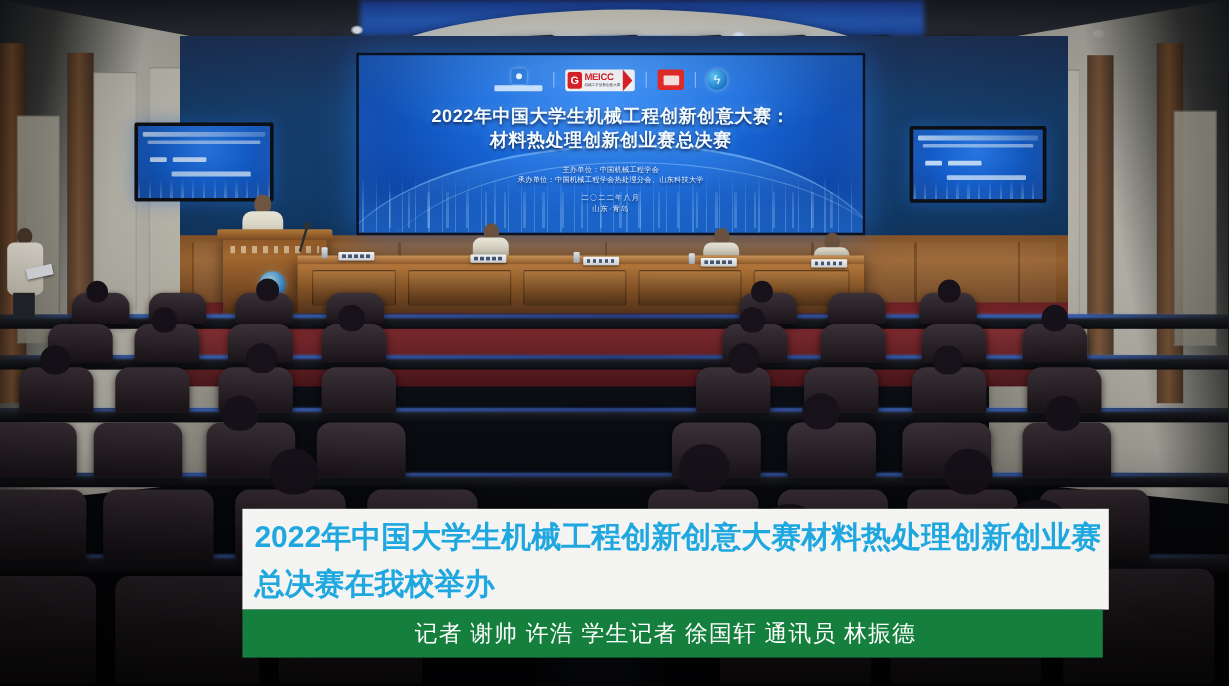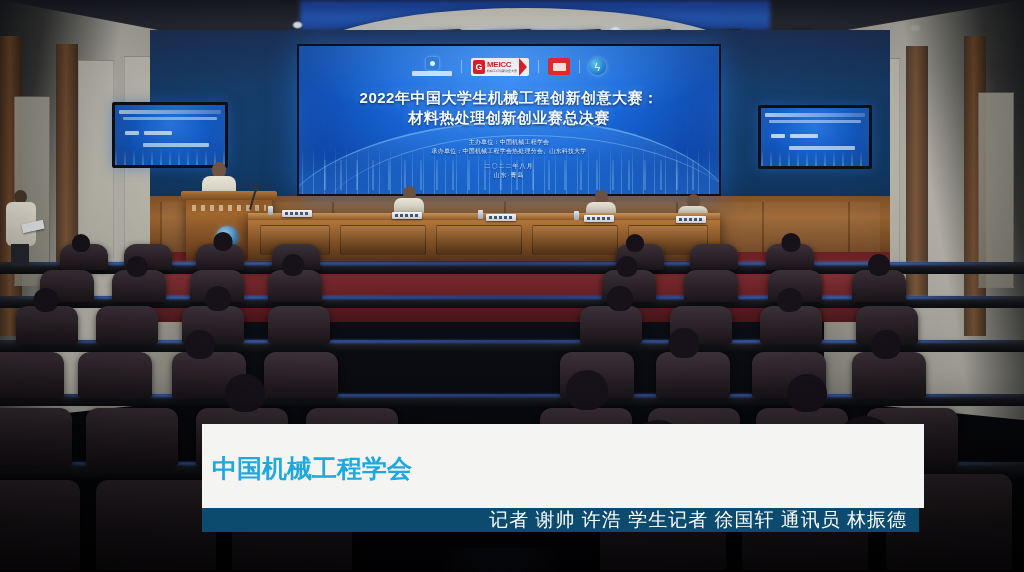--- a/index.html
+++ b/index.html
@@ -295,23 +295,23 @@
     position:absolute; left:202px; top:424px; width:722px; height:84px;
     background:#f4f4f2;
     padding:4px 10px 0 10px;
     display:flex; flex-direction:column; justify-content:center;
   }
   .lt-headline div{
     color:#1fa7e0; font-weight:bold; font-size:25px; line-height:39px; letter-spacing:0px;
     white-space:nowrap;
   }
   .lt-credits{
-    position:absolute; left:202px; top:508px; width:717px; height:24px;
-    background:#0c4a6e;
-    display:flex; align-items:center; justify-content:flex-end;
+    position:absolute; left:202px; top:508px; width:717px; height:40px;
+    background:#15803d;
+    display:flex; align-items:center; justify-content:center;
     padding-right:12px;
   }
   .lt-credits span{
     color:#ffffff; font-size:19px; letter-spacing:1px; font-weight:normal;
   }
 </style>
 </head>
 <body>
 
 <div id="stage">
@@ -600,20 +600,21 @@
         <div class="l"></div>
     </div>
     <div class="paper"></div>
 
     <div class="darken-bottom"></div>
     <div class="vignette"></div>
   </div>
 
 
   <div class="lt-headline">
-    <div>中国机械工程学会</div>
+    <div>2022年中国大学生机械工程创新创意大赛材料热处理创新创业赛</div>
+    <div>总决赛在我校举办</div>
   </div>
 
   <div class="lt-credits">
     <span>记者  谢帅  许浩  学生记者  徐国轩  通讯员  林振德</span>
   </div>
 
 </div>
 
 </body></html>

